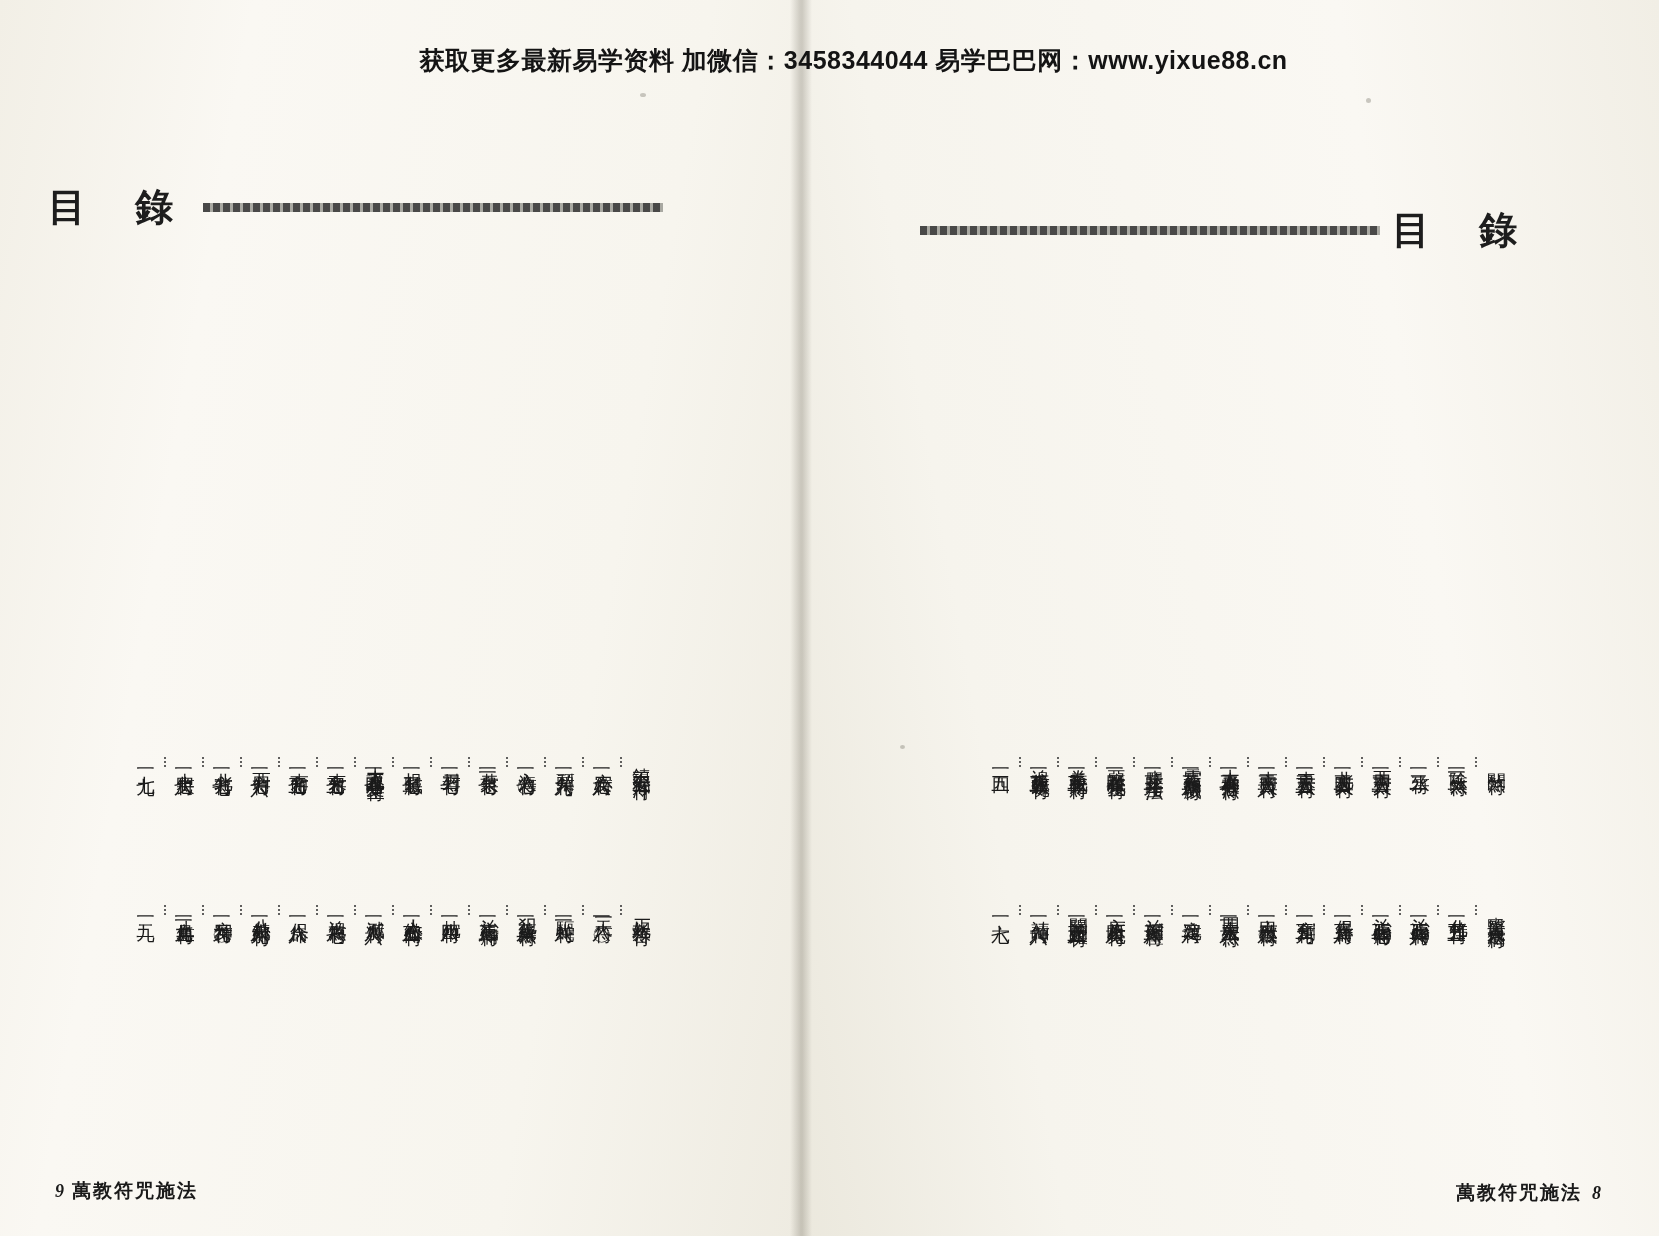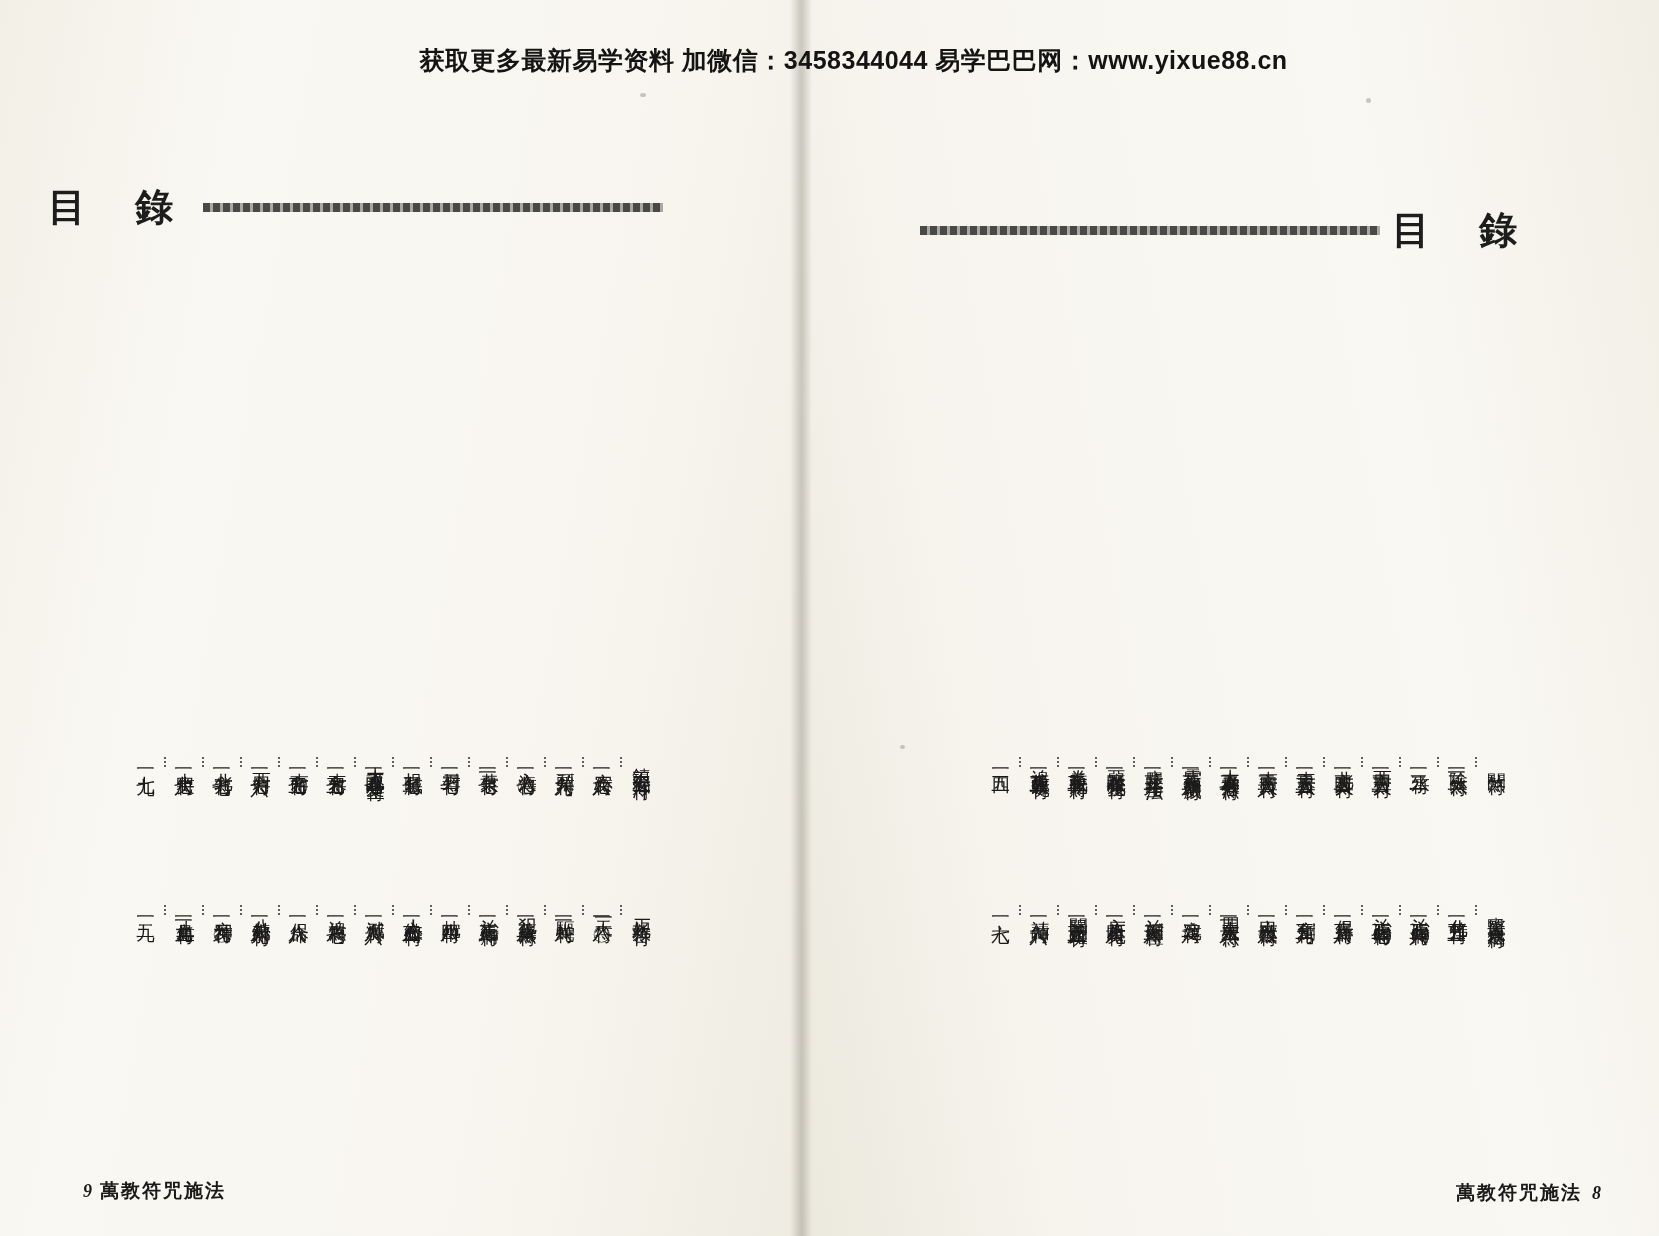--- a/index.html
+++ b/index.html
@@ -130,21 +130,20 @@
   .toc2 .entry { height: 300px; }
 
   
   .footer {
     position: absolute;
     font-family: "DejaVu Sans", sans-serif;
     font-size: 19px;
     font-weight: bold;
     color: #1a1a1a;
     white-space: nowrap;
-    margin-left: 28px;
   }
   .footer .pgnum {
     font-family: "Liberation Serif", serif;
     font-style: italic;
     font-size: 18px;
   }
   .footer-left  { left: 55px;  bottom: 32px; }
   .footer-right { right: 58px; bottom: 30px; text-decoration: underline; }
   .footer span { display: inline-block; vertical-align: baseline; }
   .footer-left .bk { margin-left: 8px; letter-spacing: 2px; }

